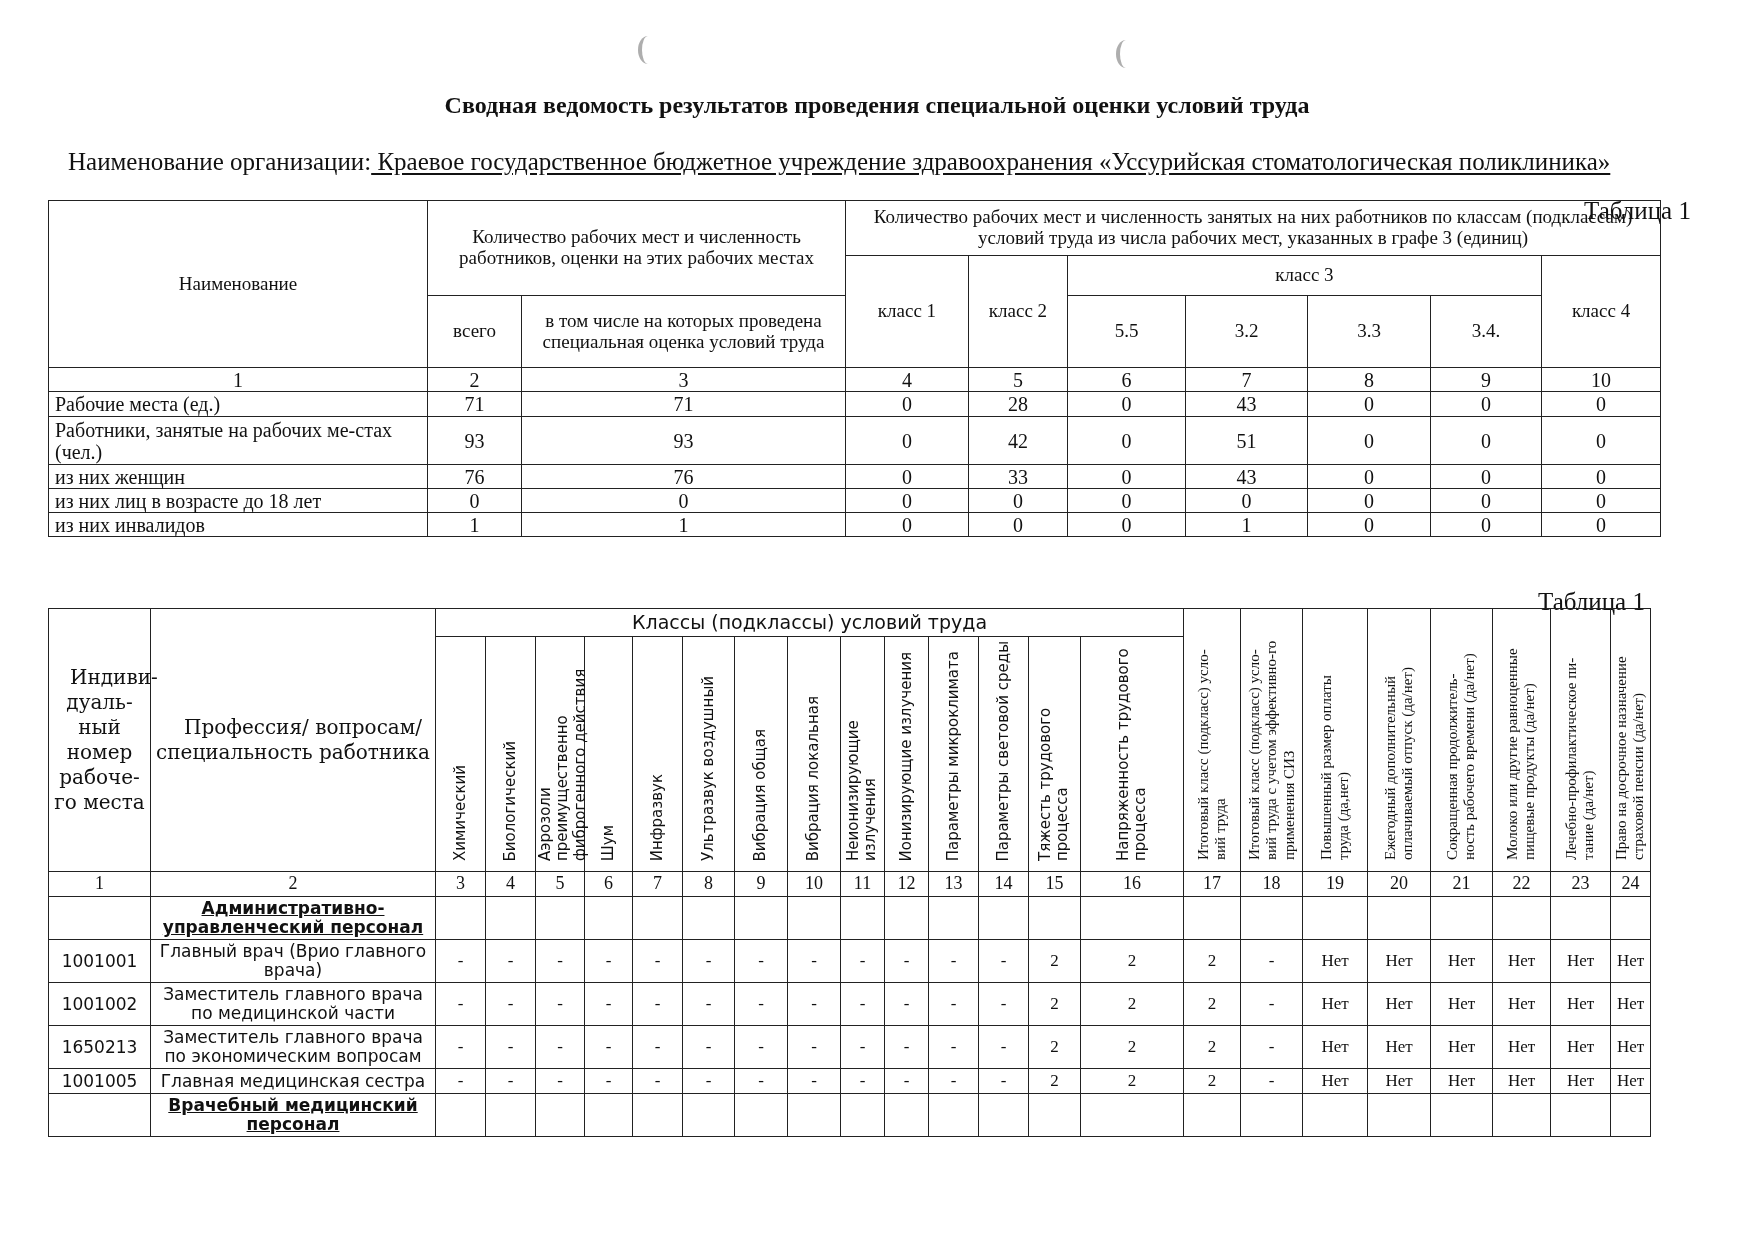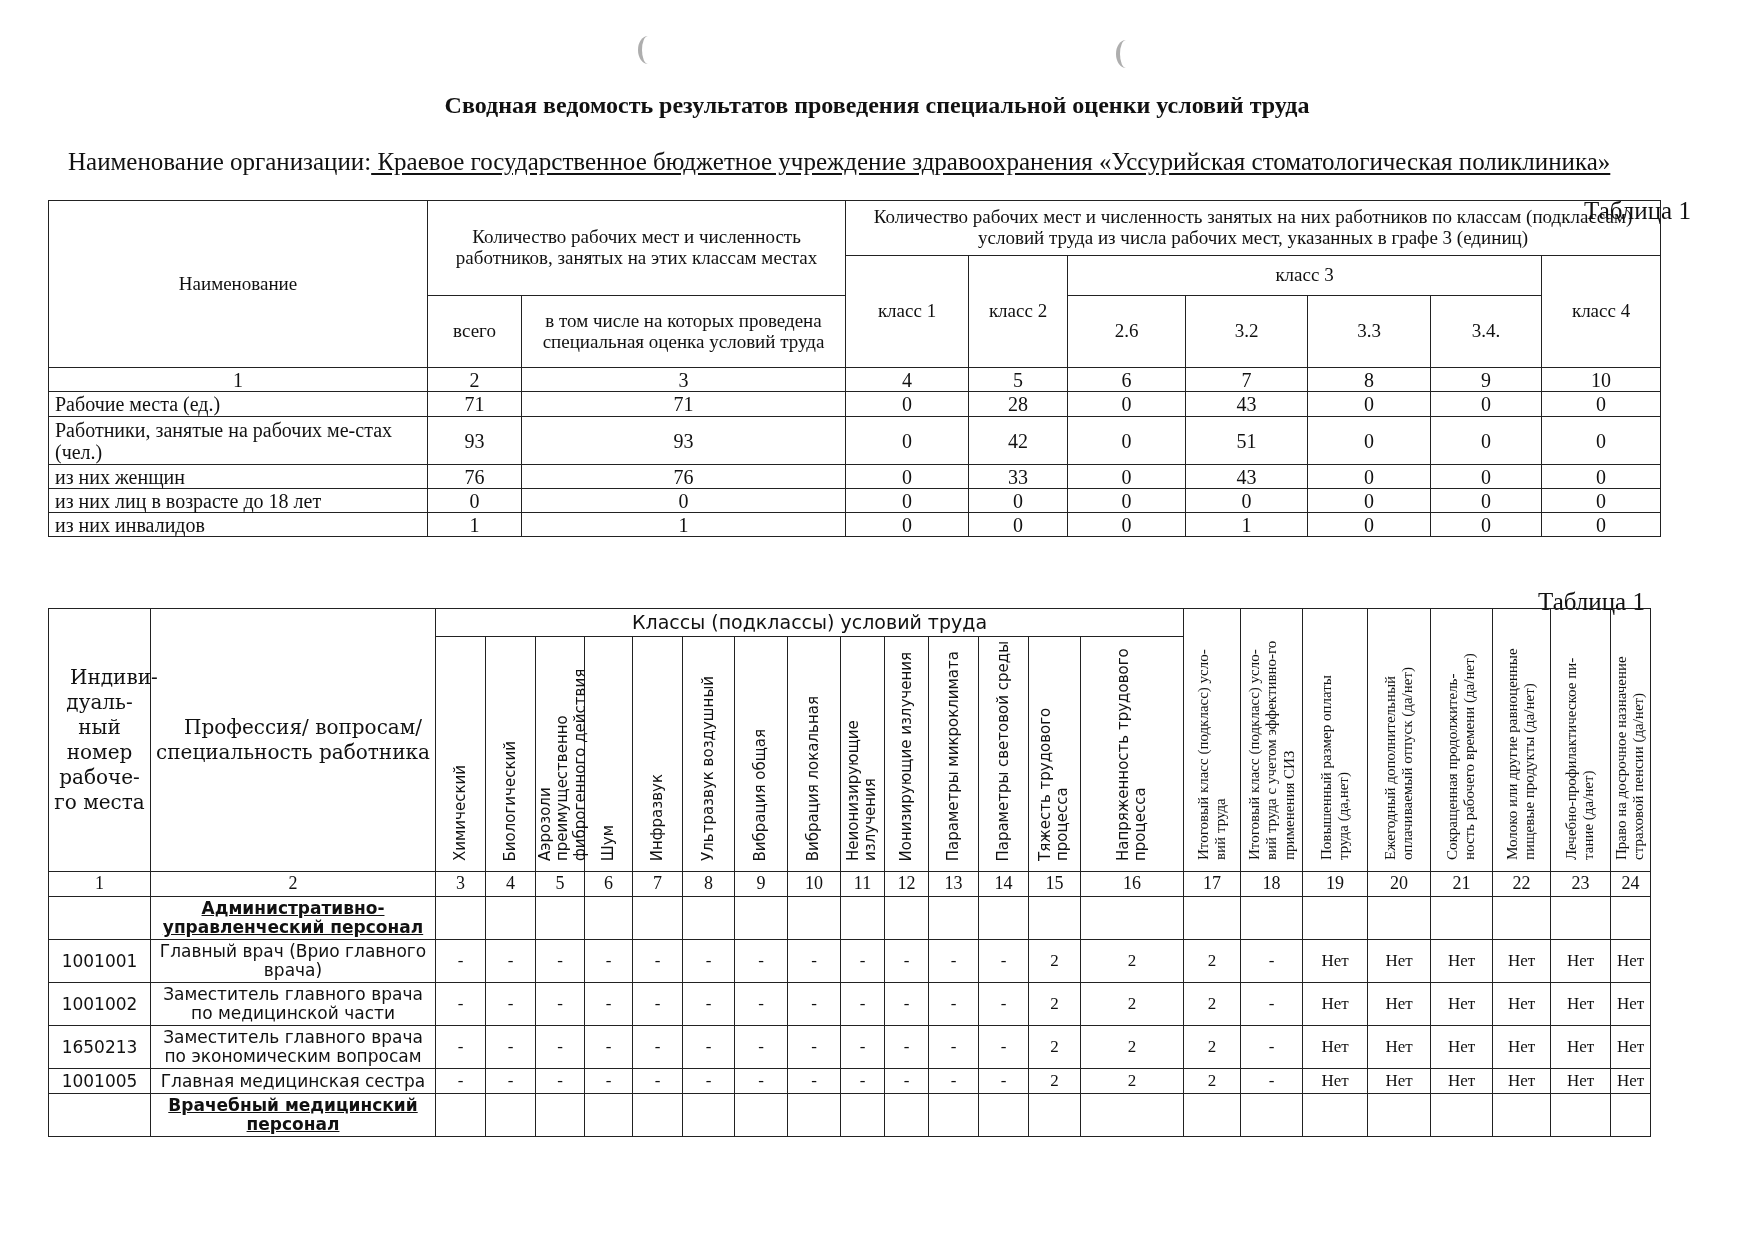--- a/index.html
+++ b/index.html
@@ -72,33 +72,33 @@
       <col style="width:99px">
       <col style="width:118px">
       <col style="width:122px">
     <col style="width:123px">
       <col style="width:111px">
       <col style="width:119px">
   </colgroup>
   <tbody>
       <tr style="height:55px">
     <td rowspan="3" class="hdr">Наименование</td>
-    <td colspan="2" rowspan="2" class="hdr">Количество рабочих мест и численность работников, занятых на этих классам местах</td>
+    <td colspan="2" rowspan="2" class="hdr">Количество рабочих мест и численность работников, оценки на этих рабочих местах</td>
     <td colspan="7" class="hdr">Количество рабочих мест и численность занятых на них работников по классам (подклассам) условий труда из числа рабочих мест, указанных в графе 3 (единиц)</td>
   </tr>
   <tr style="height:40px">
     <td rowspan="2" class="hdr">класс 1</td>
     <td rowspan="2" class="hdr">класс 2</td>
     <td colspan="4" class="hdr">класс 3</td>
     <td rowspan="2" class="hdr">класс 4</td>
   </tr>
   <tr style="height:72px">
     <td class="hdr">всего</td>
     <td class="hdr">в том числе на которых проведена специальная оценка условий труда</td>
-    <td class="hdr">2.6</td>
+    <td class="hdr">5.5</td>
     <td class="hdr">3.2</td>
     <td class="hdr">3.3</td>
     <td class="hdr">3.4.</td>
   </tr>
   <tr style="height:24px">
     <td>1</td>
     <td>2</td>
     <td>3</td>
     <td>4</td>
     <td>5</td>

